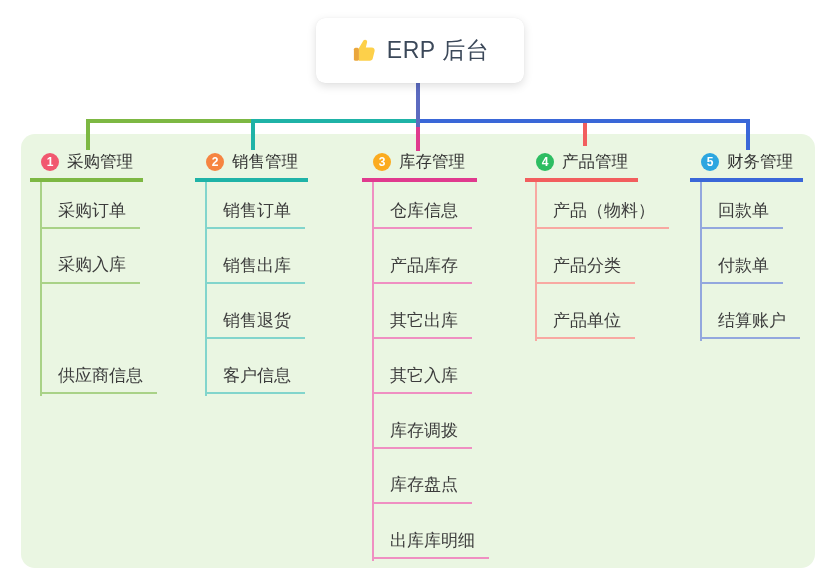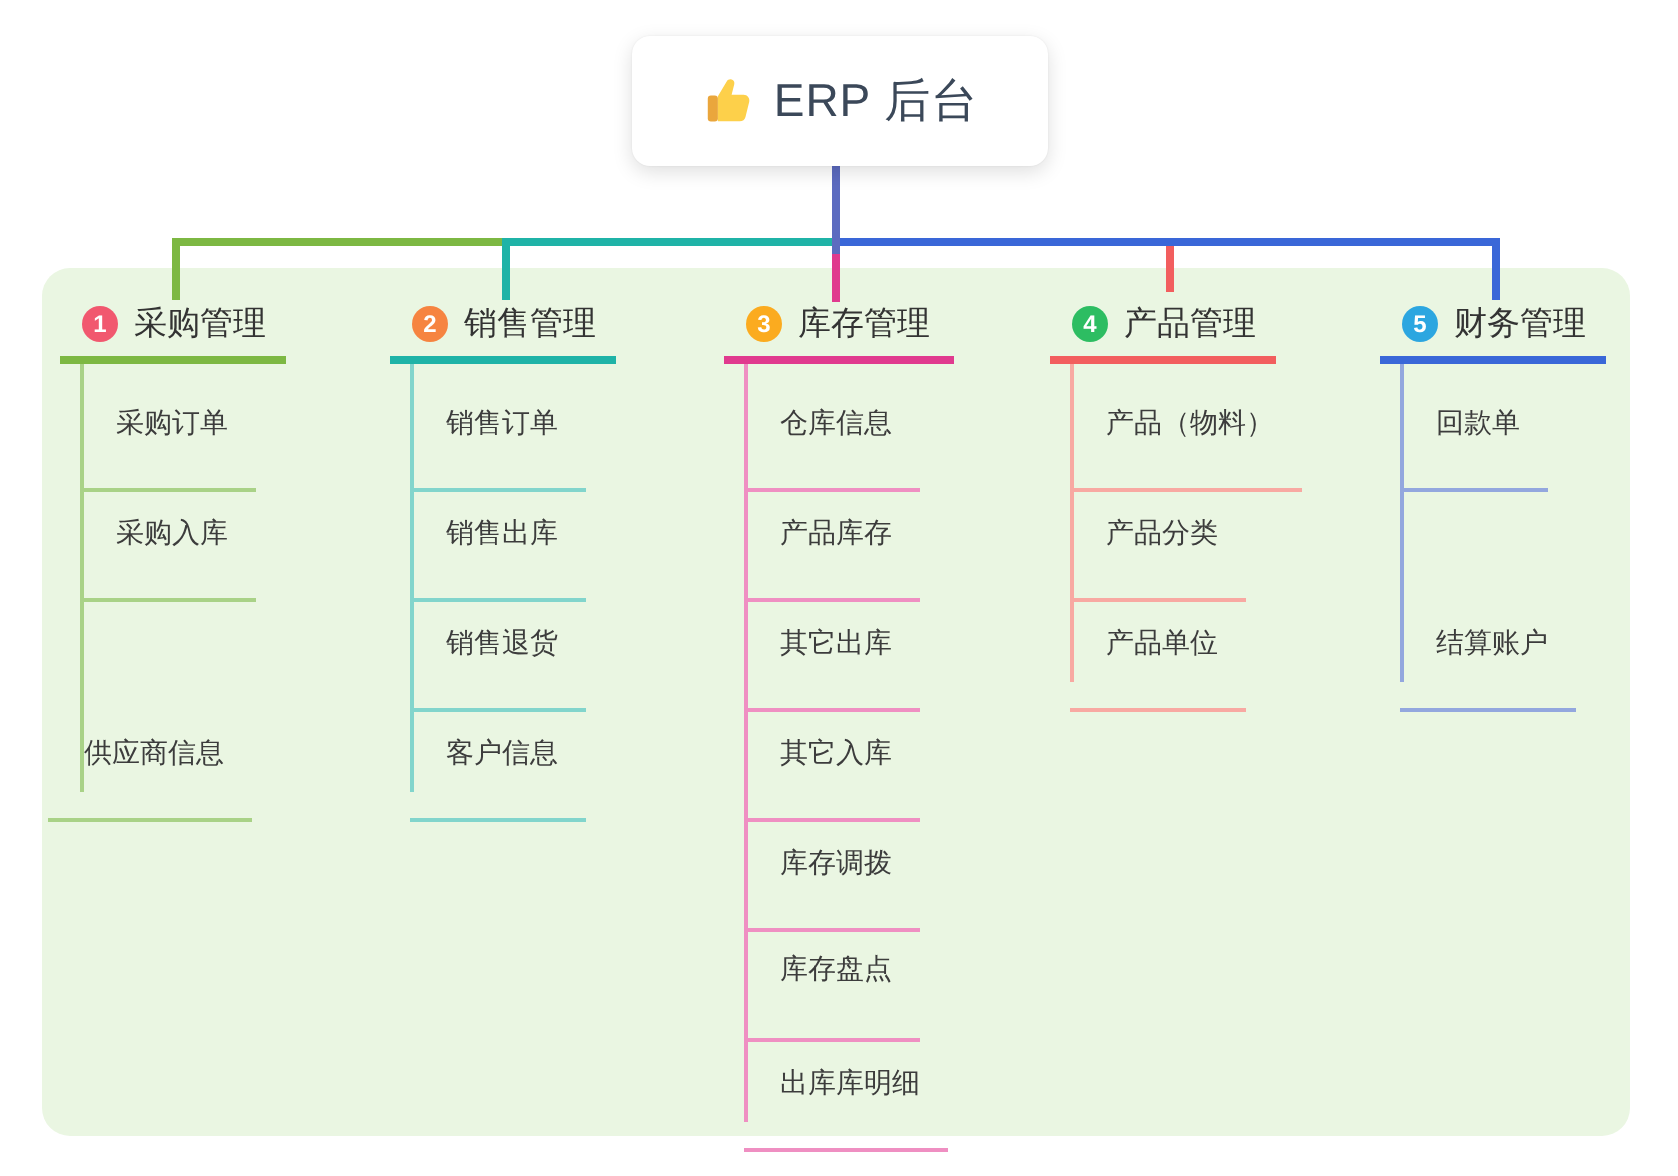--- a/index.html
+++ b/index.html
@@ -36,22 +36,22 @@
     width:18px;height:18px;border-radius:50%;flex:0 0 18px;
     color:#fff;font-size:12px;line-height:18px;text-align:center;font-weight:bold;
   }
   .badge0{background:var(--b0badge);} .badge1{background:var(--b1badge);}
   .badge2{background:var(--b2badge);} .badge3{background:var(--b3badge);}
   .badge4{background:var(--b4badge);}
   .c0{border-bottom-color:var(--b0);} .c1{border-bottom-color:var(--b1);}
   .c2{border-bottom-color:var(--b2);} .c3{border-bottom-color:var(--b3);}
   .c4{border-bottom-color:var(--b4);}
   .leaf{
-    position:absolute;font-size:14px;line-height:20px;color:var(--leaftext,#3c3c3c);
-    padding:0 14px 23px 18px;border-bottom:2px solid;white-space:nowrap;z-index:2;
+    position:absolute;font-size:17px;line-height:20px;color:var(--leaftext,#3c3c3c);
+    padding:0 14px 6px 18px;border-bottom:2px solid;white-space:nowrap;z-index:2;
   }
   .lb0{border-bottom-color:var(--b0l);} .lb1{border-bottom-color:var(--b1l);}
   .lb2{border-bottom-color:var(--b2l);} .lb3{border-bottom-color:var(--b3l);}
   .lb4{border-bottom-color:var(--b4l);}
 </style>
 </head>
 <body>
 
 <div id="stage">
 
@@ -102,36 +102,37 @@
     <span class="badge badge3">4</span>
     <span class="title">产品管理</span>
   </div>
 
   <div class="bhead c4" style="left:690px;width:113px;">
     <span class="badge badge4">5</span>
     <span class="title">财务管理</span>
   </div>
 
   <div class="leaf lb0" style="left:40px;top:201px;">采购订单</div>
-  <div class="leaf lb0" style="left:40px;top:256px;">采购入库</div>
-  <div class="leaf lb0" style="left:24px;top:366px;text-align:right;">供应商信息</div>
+  <div class="leaf lb0" style="left:40px;top:256px;font-family:Liberation Mono, monospace;">采购入库</div>
+  <div class="leaf lb0" style="left:40px;top:366px;text-align:right;">供应商信息</div>
 
   <div class="leaf lb1" style="left:205px;top:201px;">销售订单</div>
   <div class="leaf lb1" style="left:205px;top:256px;text-align:center;">销售出库</div>
   <div class="leaf lb1" style="left:205px;top:311px;">销售退货</div>
   <div class="leaf lb1" style="left:205px;top:366px;">客户信息</div>
 
   <div class="leaf lb2" style="left:372px;top:201px;">仓库信息</div>
   <div class="leaf lb2" style="left:372px;top:256px;">产品库存</div>
   <div class="leaf lb2" style="left:372px;top:311px;">其它出库</div>
   <div class="leaf lb2" style="left:372px;top:366px;">其它入库</div>
   <div class="leaf lb2" style="left:372px;top:421px;">库存调拨</div>
   <div class="leaf lb2" style="left:372px;top:476px;font-family:Liberation Mono, monospace;">库存盘点</div>
   <div class="leaf lb2" style="left:372px;top:531px;">出库库明细</div>
 
   <div class="leaf lb3" style="left:535px;top:201px;">产品（物料）</div>
   <div class="leaf lb3" style="left:535px;top:256px;">产品分类</div>
   <div class="leaf lb3" style="left:535px;top:311px;">产品单位</div>
 
   <div class="leaf lb4" style="left:700px;top:201px;">回款单</div>
+  <div class="leaf lb4" style="left:700px;top:256px;">付款单</div>
   <div class="leaf lb4" style="left:700px;top:311px;">结算账户</div>
 
 </div>
 
 </body></html>

